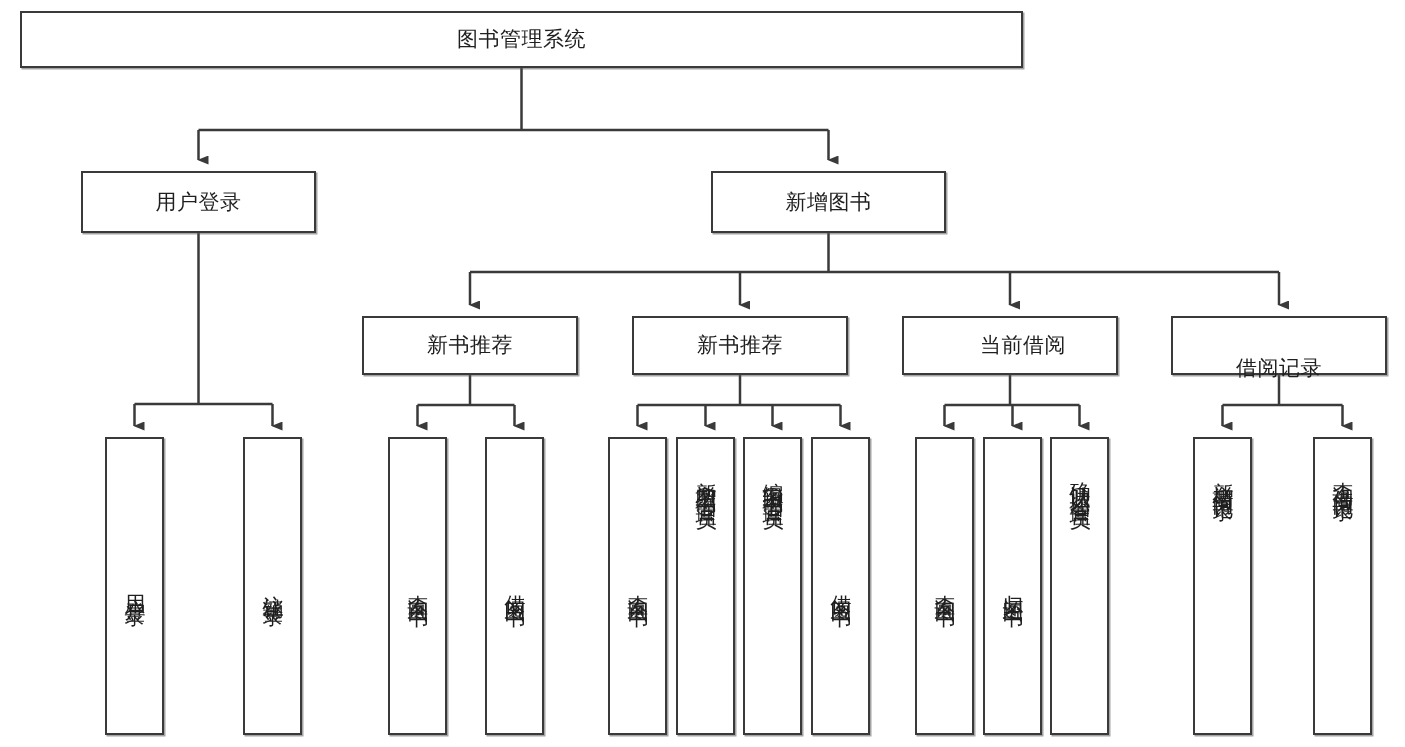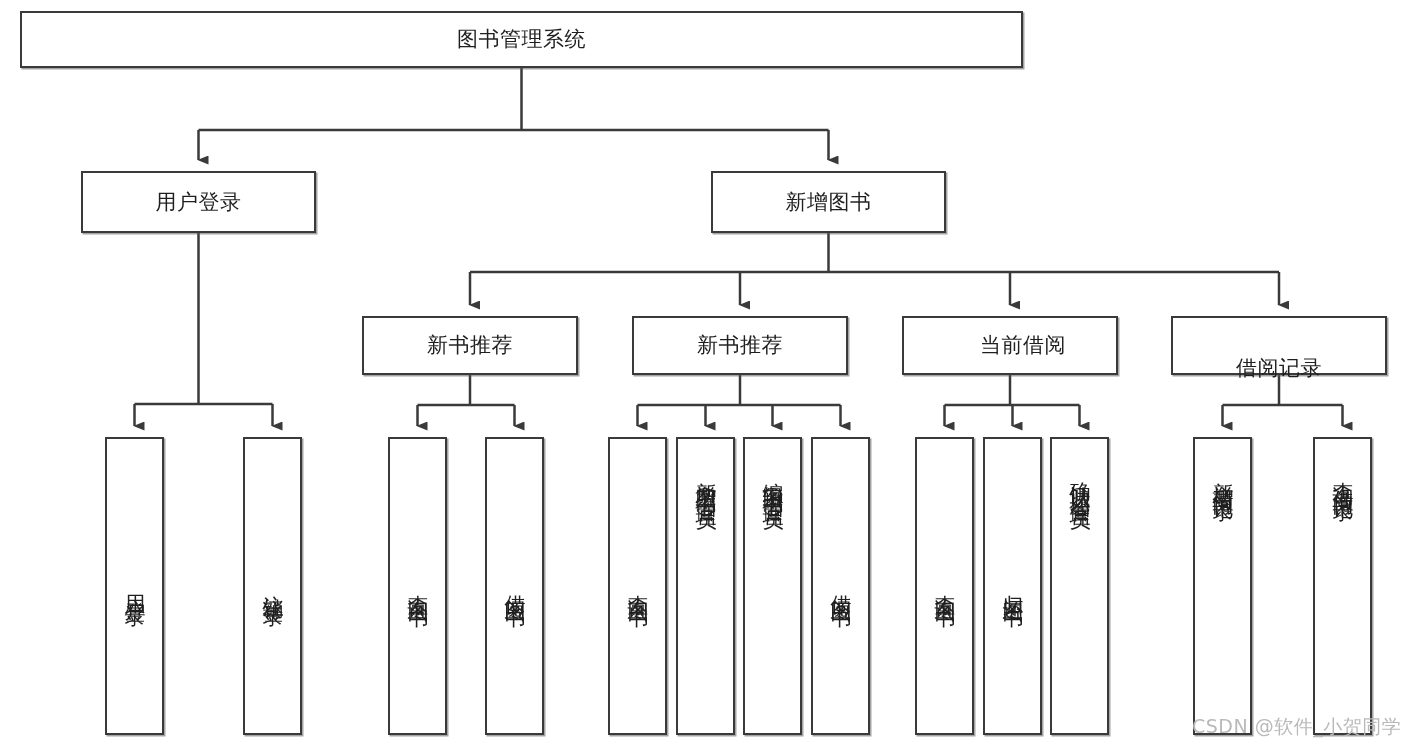--- a/index.html
+++ b/index.html
@@ -171,14 +171,13 @@
       <div class="node-box vertical" style="left: 1050px; top: 437px; width: 59px; height: 298px; border-color: rgb(58, 58, 58); background: rgb(255, 255, 255);">
         <span class="node-label" style="color: rgb(31, 31, 31);">确认归还（管理员）</span>
       </div>
       <div class="node-box vertical" style="left: 1193px; top: 437px; width: 59px; height: 298px; border-color: rgb(58, 58, 58); background: rgb(255, 255, 255);">
         <span class="node-label" style="color: rgb(31, 31, 31);">新增借阅记录</span>
       </div>
       <div class="node-box vertical" style="left: 1313px; top: 437px; width: 59px; height: 298px; border-color: rgb(58, 58, 58); background: rgb(255, 255, 255);">
         <span class="node-label" style="color: rgb(31, 31, 31);">查询借阅记录</span>
       </div>
     </div>
-  <div class="watermark" style="left: 1192px; top: 714px; color: rgb(185, 185, 185);">CSDN @软件_小贺同学</div>
 </div>
 
 </body></html>

